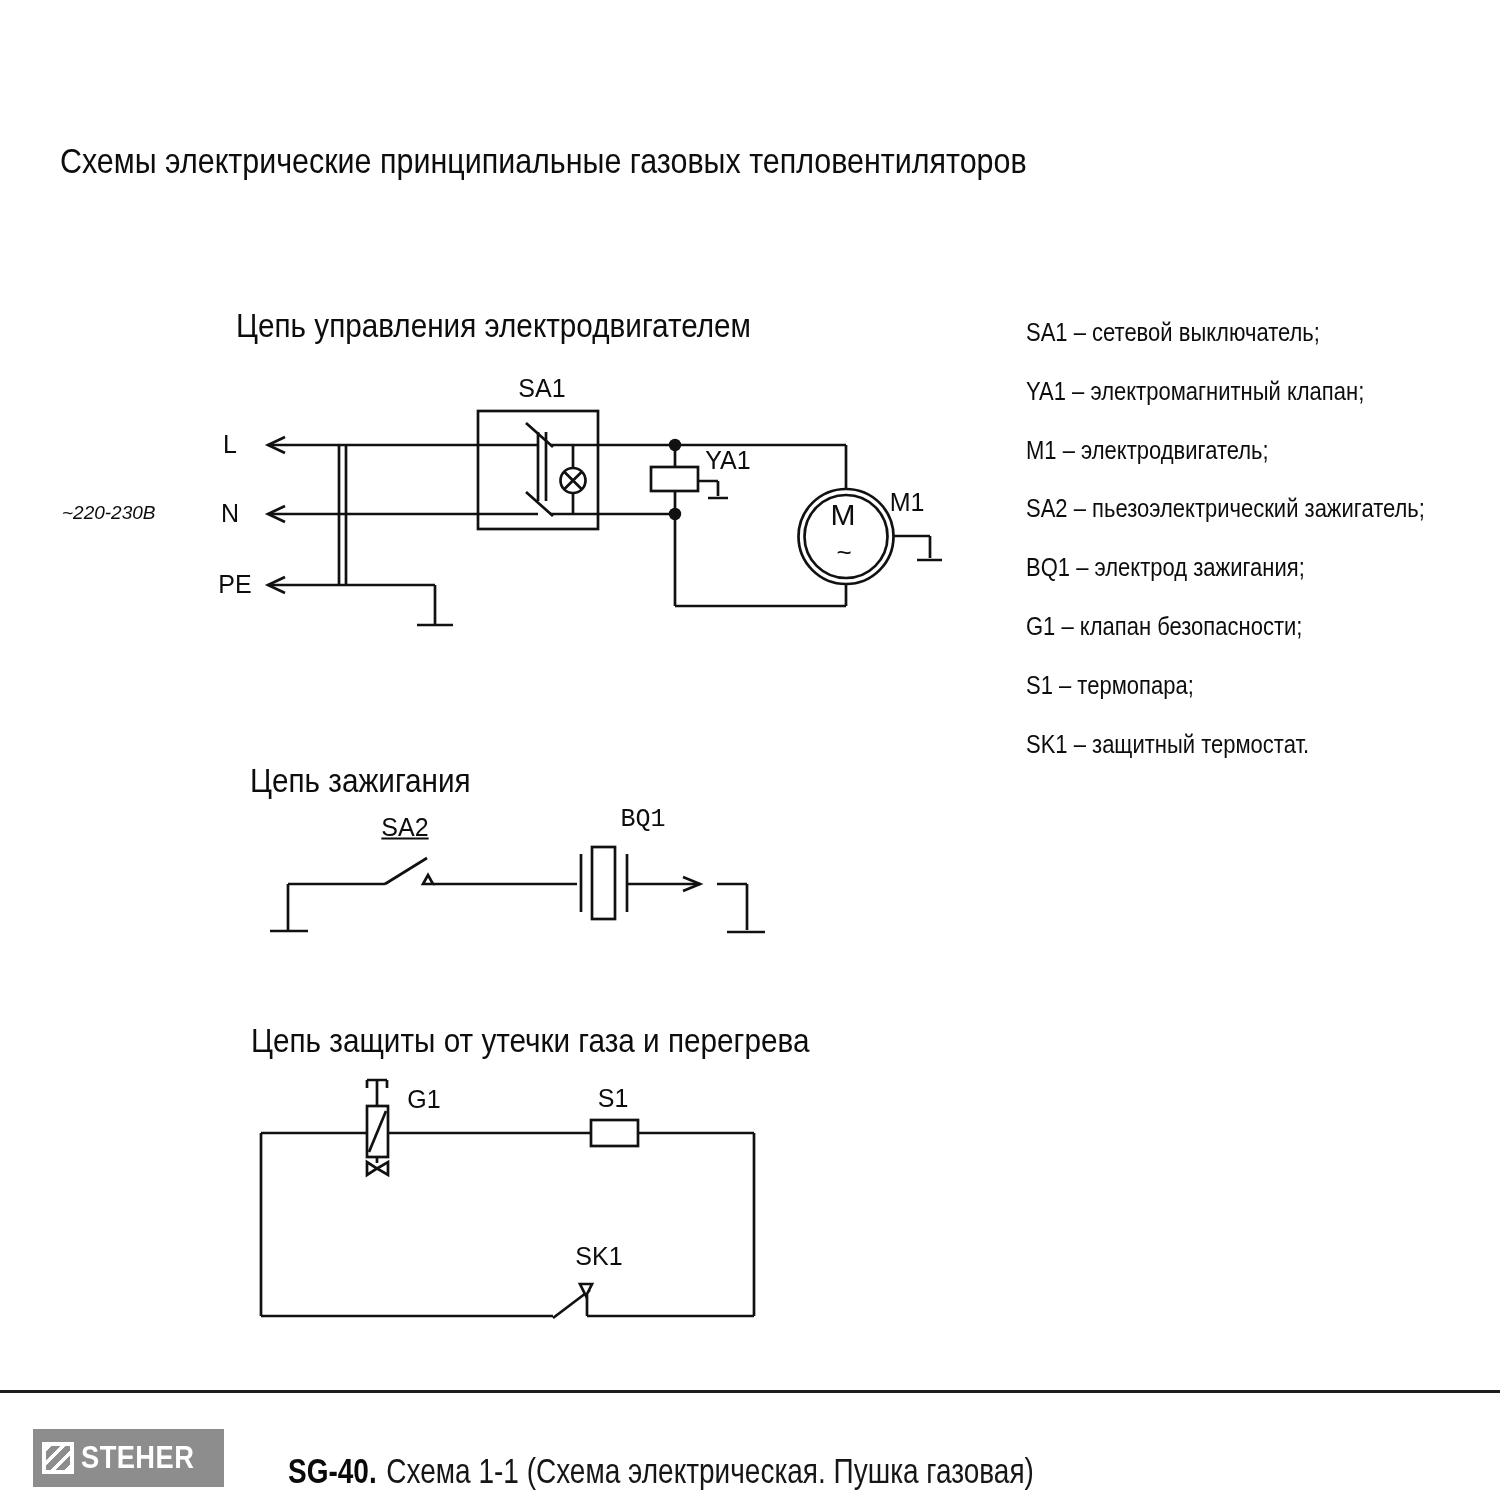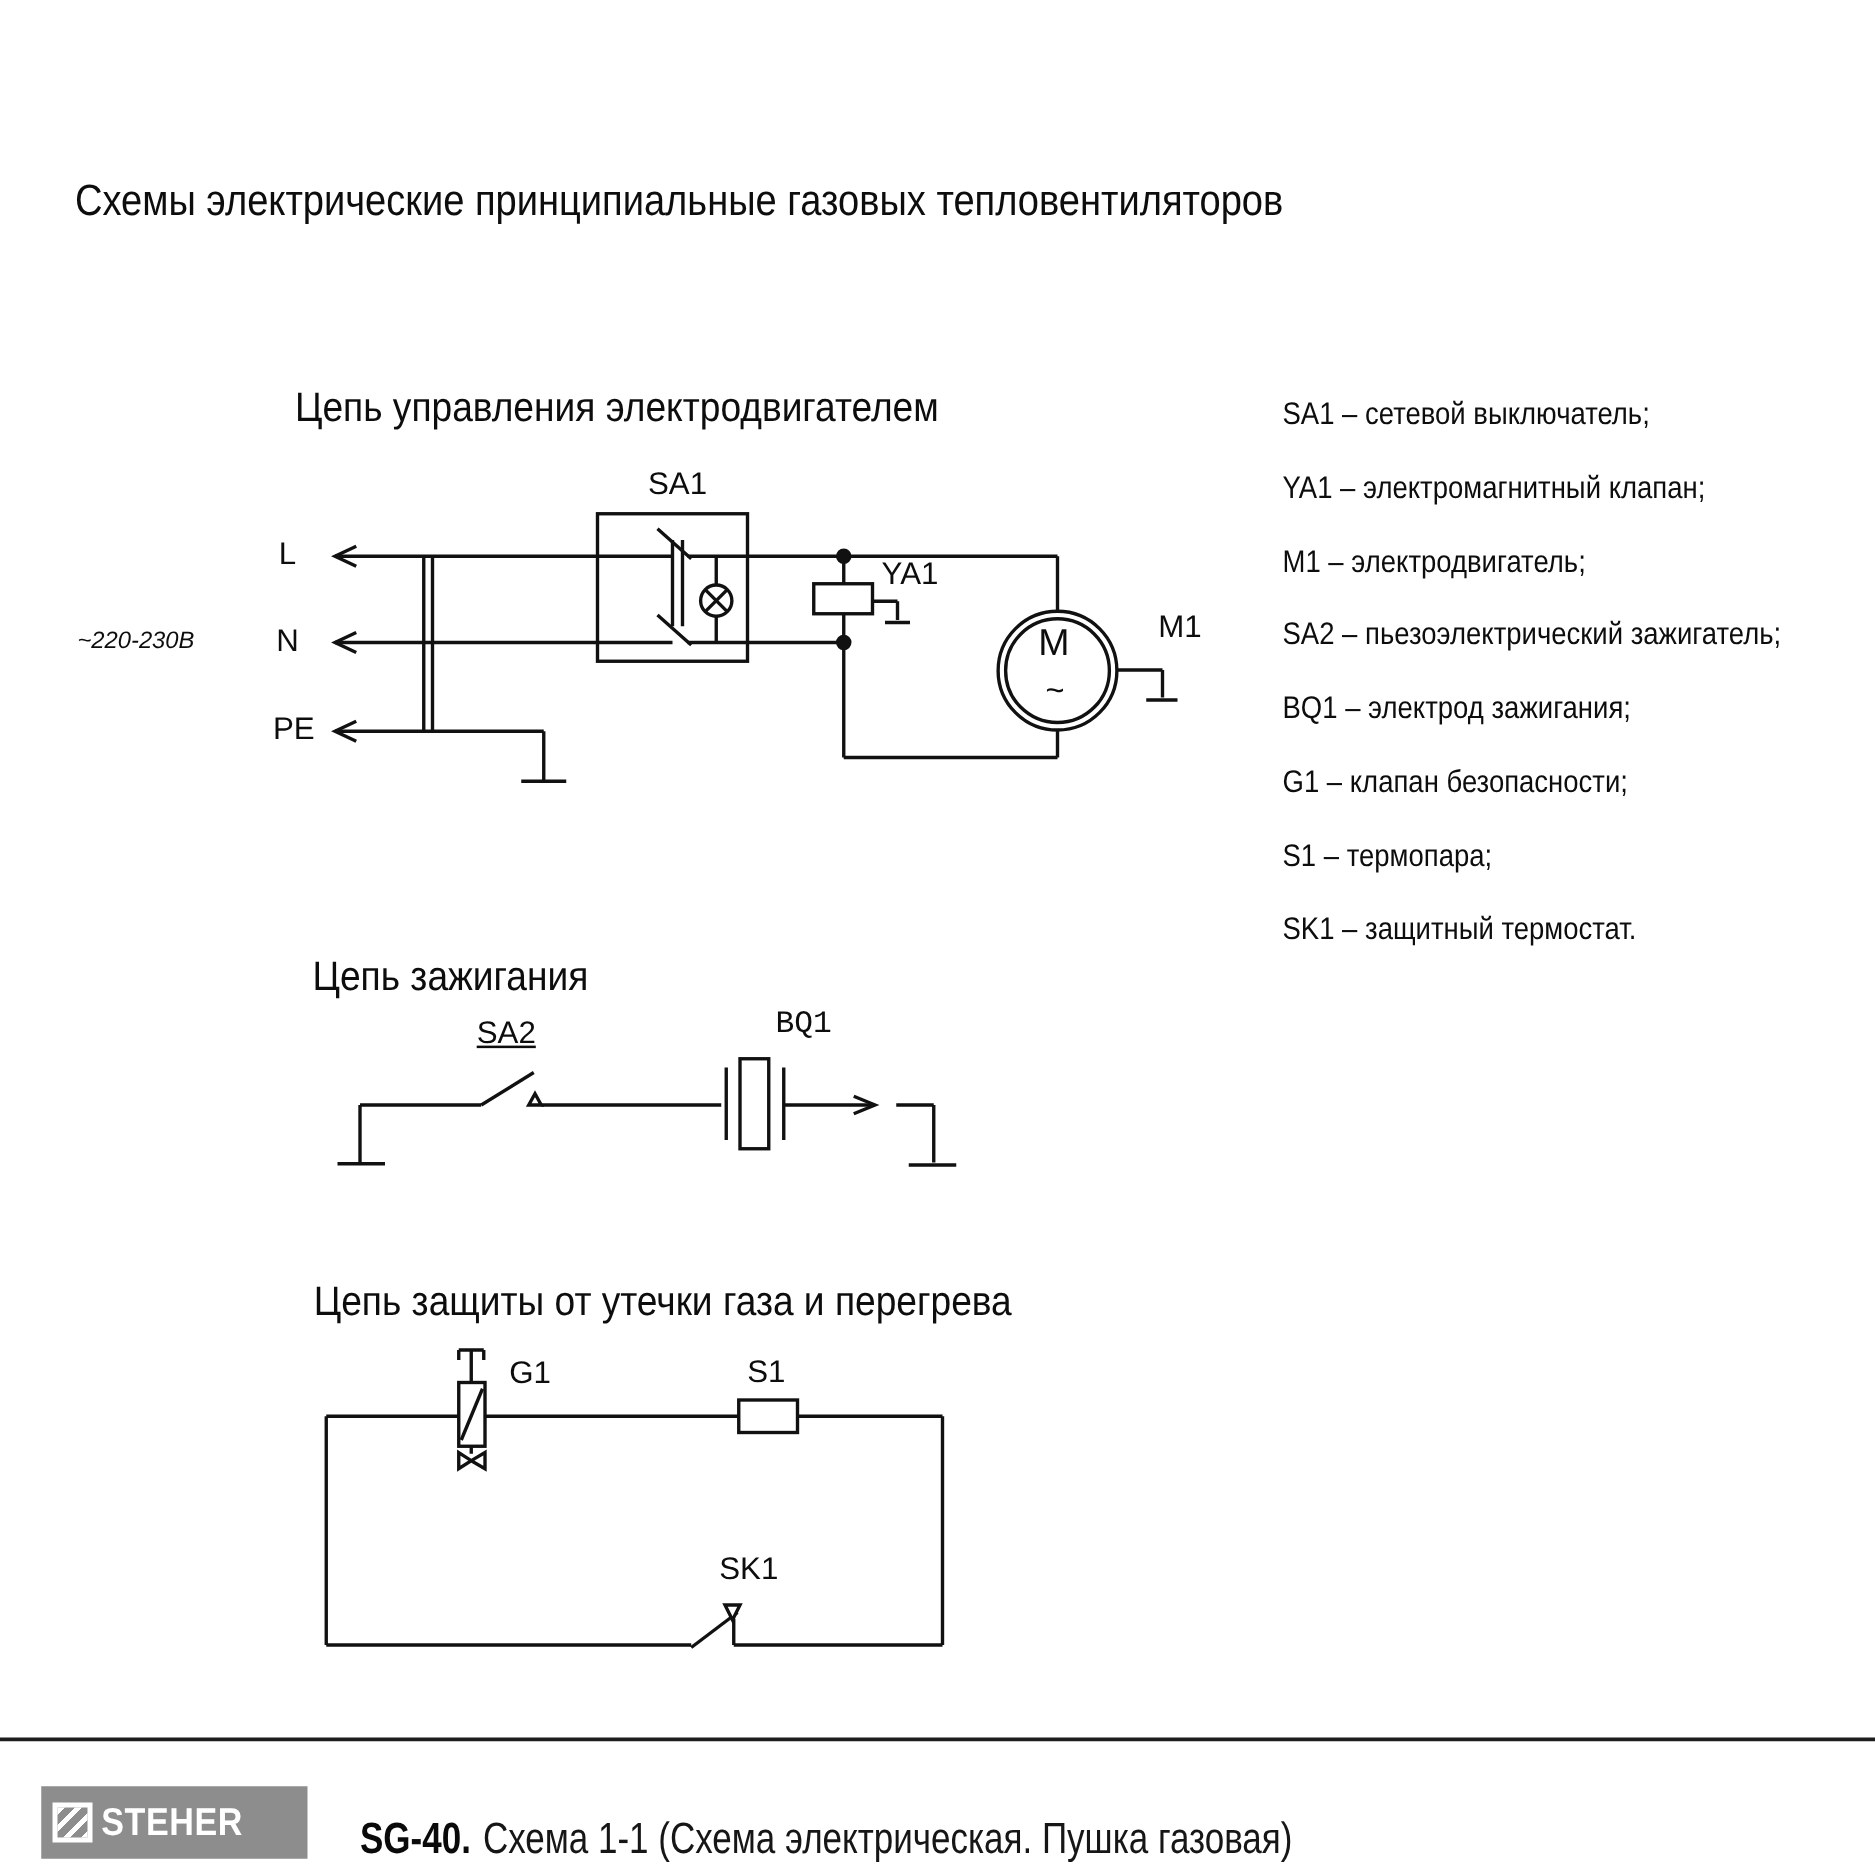--- a/index.html
+++ b/index.html
@@ -11,21 +11,21 @@
   .txt{position:absolute;white-space:nowrap;color:#0d0d0d;}
   .page-title{font-size:35px;transform:translateY(-50%) scaleX(0.87);transform-origin:left center;letter-spacing:0px;}
   .sect{font-size:33px;transform:translateY(-50%) scaleX(0.9);transform-origin:left center;}
   .lbl{font-size:25px;transform:translate(-50%,-50%);}
   .lbl-left{font-size:19px;transform:translateY(-50%);font-style:italic;}
   .motor-m{font-size:30px;transform:translate(-50%,-50%);}
   .motor-ac{font-size:26px;transform:translate(-50%,-50%);}
   .leg{left:1026px;font-size:25px;transform:translateY(-50%) scaleX(0.88);transform-origin:left center;}
   .divider{position:absolute;left:0;top:1366px;width:1500px;height:3px;background:#1d1d1d;}
   .logo{
-    position:absolute;left:33px;top:1405px;width:213px;height:58px;background:#8d8d8d;
+    position:absolute;left:33px;top:1405px;width:191px;height:58px;background:#8d8d8d;
     display:flex;align-items:center;
   }
   .logo-mark{
     width:24px;height:24px;border:4px solid #ffffff;margin-left:9px;flex:0 0 auto;
     background:repeating-linear-gradient(135deg,#ffffff 0 4px,#8d8d8d 4px 10px);
   }
   .logo-text{
     color:#ffffff;font-weight:bold;font-size:31px;margin-left:7px;letter-spacing:0.5px;
     transform:scaleX(0.88);transform-origin:left center;
   }
@@ -115,21 +115,21 @@
 
   <div class="txt page-title" style="left:60px;top:137px;">Схемы электрические принципиальные газовых тепловентиляторов</div>
 
   <div class="txt sect" style="left:236px;top:302px;">Цепь управления электродвигателем</div>
   <div class="txt lbl-left" style="left:62px;top:489px;">~220-230В</div>
   <div class="txt lbl" style="left:230px;top:420px;">L</div>
   <div class="txt lbl" style="left:230px;top:489px;">N</div>
   <div class="txt lbl" style="left:235px;top:560px;">PE</div>
   <div class="txt lbl" style="left:542px;top:364px;">SA1</div>
   <div class="txt lbl" style="left:728px;top:436px;">YA1</div>
-  <div class="txt lbl" style="left:944px;top:478px;text-align:right;">M1</div>
+  <div class="txt lbl" style="left:907px;top:478px;text-align:right;">M1</div>
   <div class="txt motor-m" style="left:843px;top:491px;">M</div>
   <div class="txt motor-ac" style="left:844px;top:528px;">~</div>
 
   <div class="txt sect" style="left:250px;top:757px;">Цепь зажигания</div>
   <div class="txt lbl" style="left:405px;top:803px;text-decoration:underline;">SA2</div>
   <div class="txt lbl" style="left:643px;top:795px;font-family:Liberation Mono, monospace;">BQ1</div>
 
   <div class="txt sect" style="left:251px;top:1017px;">Цепь защиты от утечки газа и перегрева</div>
   <div class="txt lbl" style="left:424px;top:1075px;">G1</div>
   <div class="txt lbl" style="left:613px;top:1074px;">S1</div>

